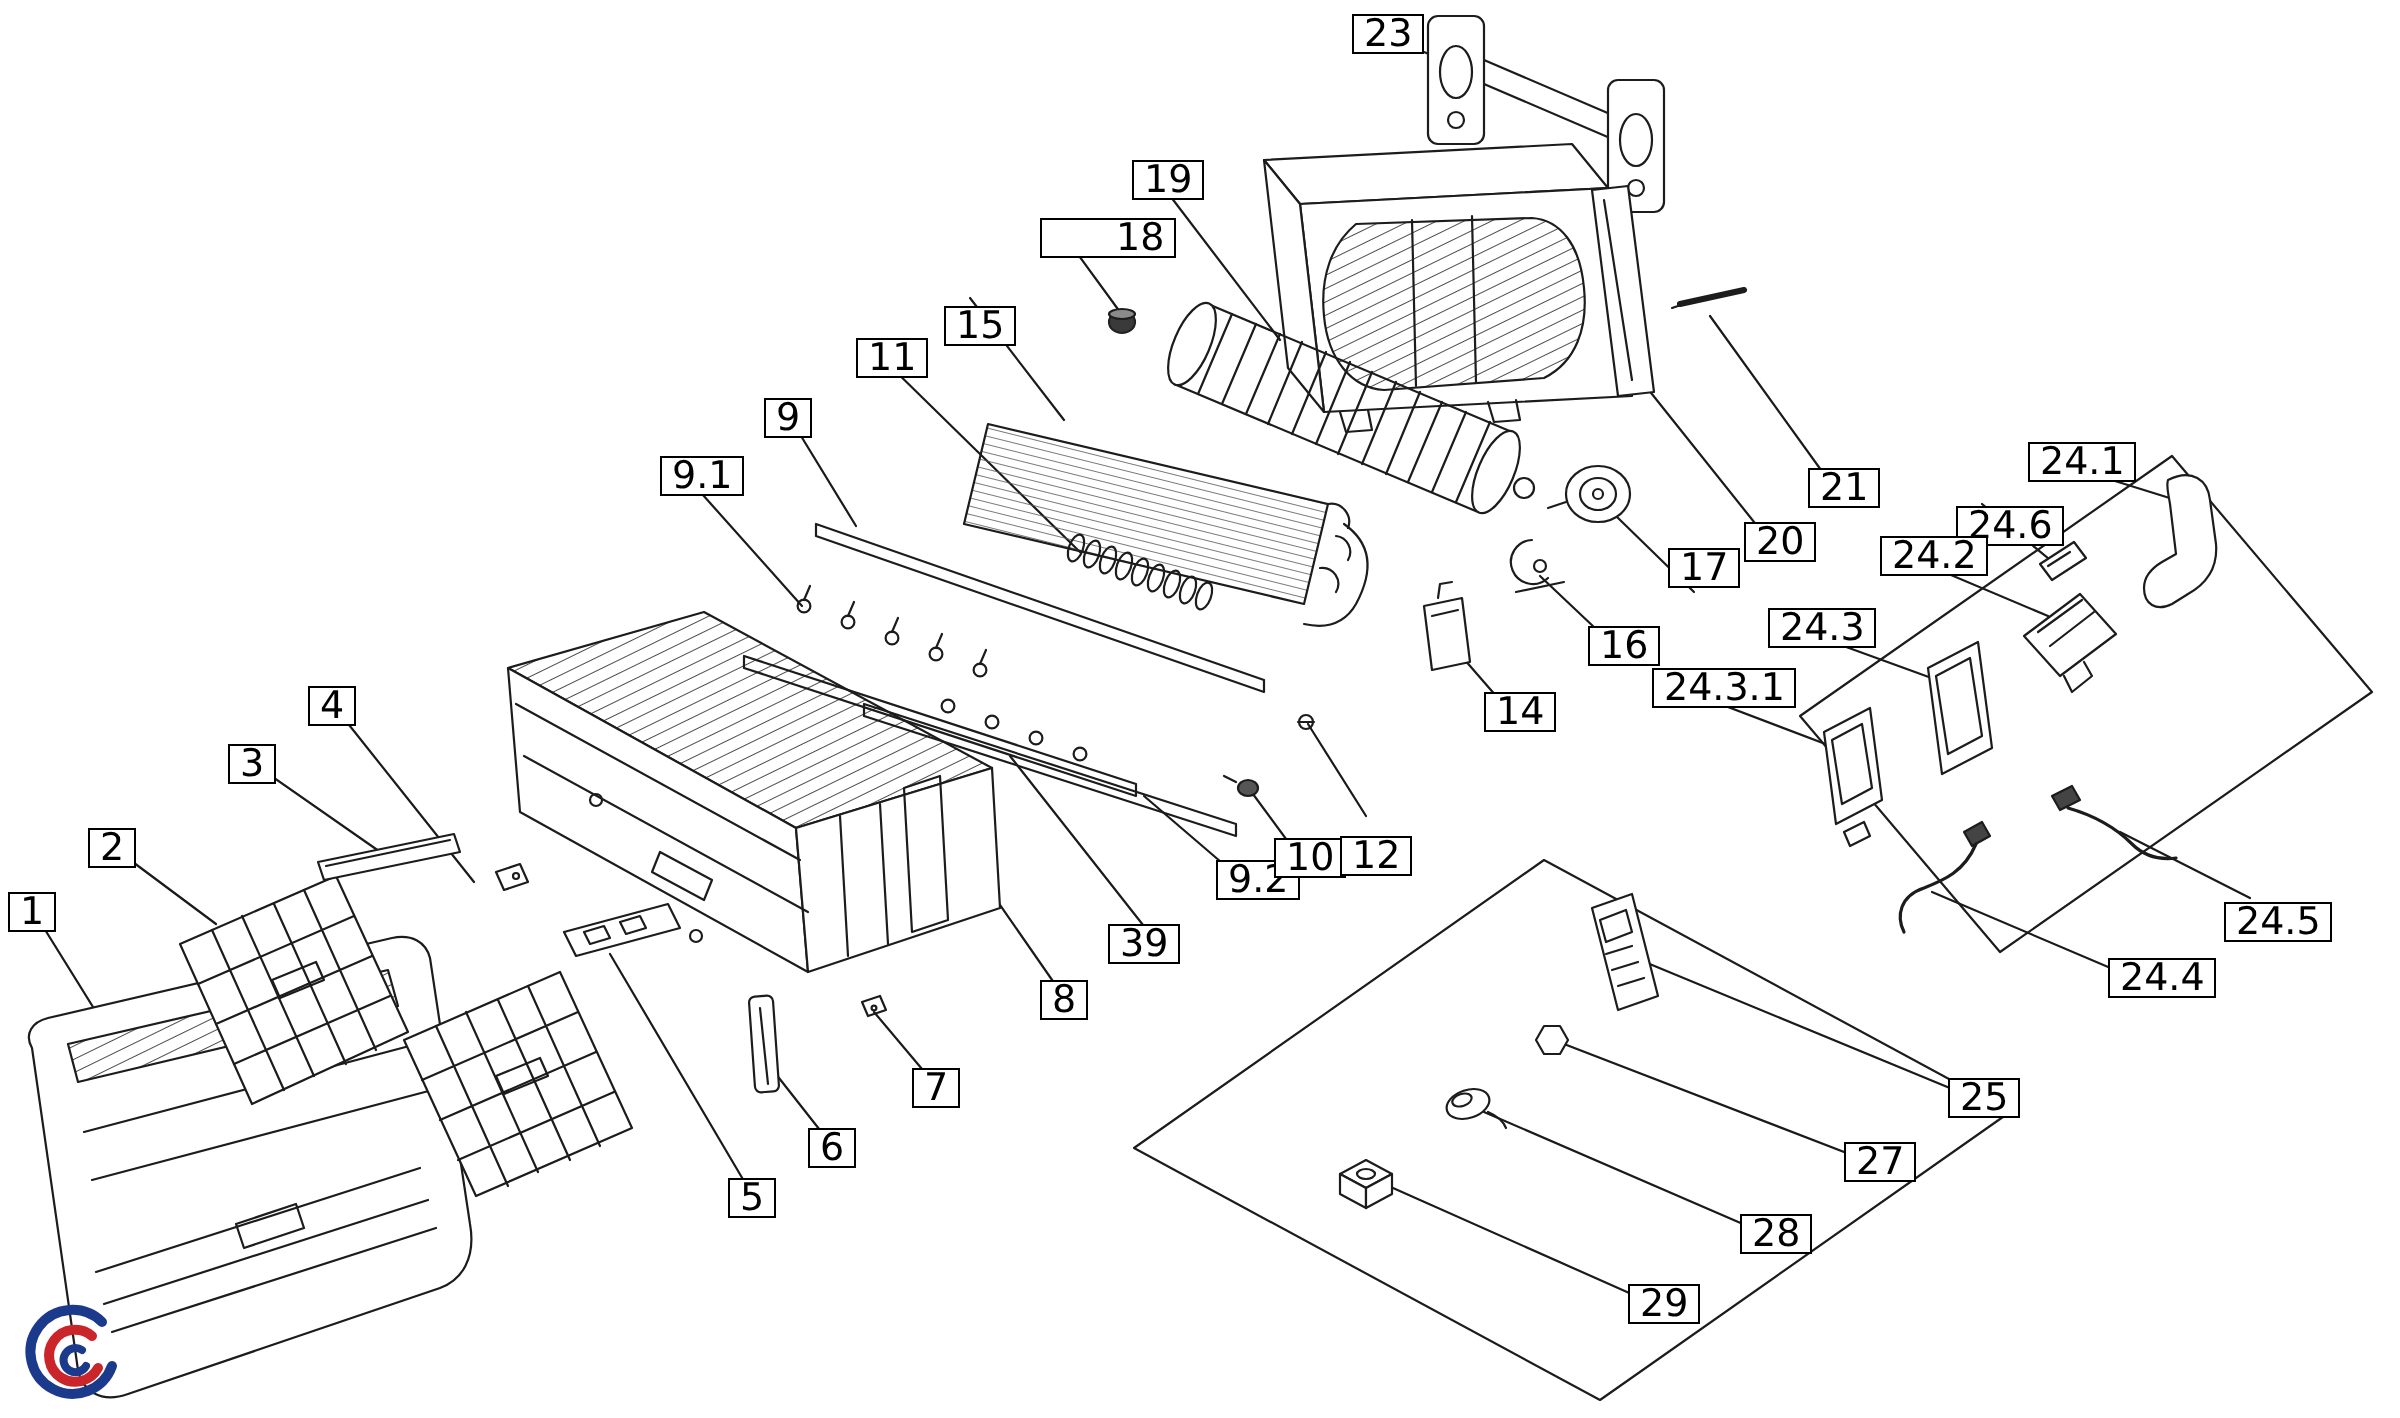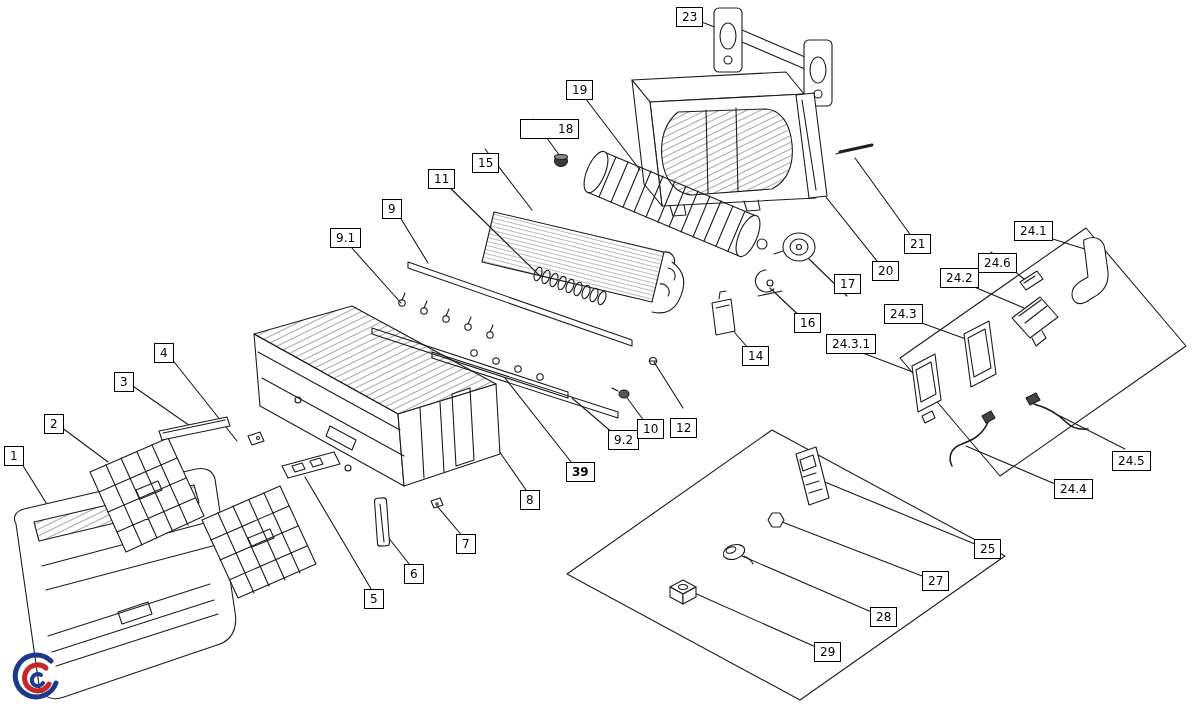--- a/index.html
+++ b/index.html
@@ -4,21 +4,21 @@
 <style>
   html,body { margin:0; padding:0; background:#ffffff; }
   .stage {
     position:relative; width:1200px; height:709px; background:#ffffff;
     overflow:hidden; font-family:"DejaVu Sans", sans-serif;
   }
   .art { position:absolute; left:0; top:0; }
   .callout {
     position:absolute; z-index:3; background:#ffffff; border:1.8px solid #000;
     padding:0 5px; min-width:14px; text-align:center; color:#000;
-    font-size:12px; line-height:18px; white-space:nowrap; box-sizing:border-box;
+    font-size:19px; line-height:18px; white-space:nowrap; box-sizing:border-box;
   }
   #leader-lines line { stroke:#1a1a1a; stroke-width:1.1; }
 </style>
 </head>
 <body>
 
 <div class="stage">
 
   <svg class="art" width="1200" height="709" viewBox="0 0 1200 709">
     <defs>
@@ -308,31 +308,31 @@
       <div class="callout" style="left: 382px; top: 199px;">9</div>
       <div class="callout" style="left: 330px; top: 228px;">9.1</div>
       <div class="callout" style="left: 608px; top: 430px;">9.2</div>
       <div class="callout" style="left: 637px; top: 419px;">10</div>
       <div class="callout" style="left: 428px; top: 169px;">11</div>
       <div class="callout" style="left: 670px; top: 398px; margin-top: 20px;">12</div>
       <div class="callout" style="left: 742px; top: 346px;">14</div>
       <div class="callout" style="left: 472px; top: 153px;">15</div>
       <div class="callout" style="left: 794px; top: 313px;">16</div>
       <div class="callout" style="left: 834px; top: 274px; text-align: right;">17</div>
-      <div class="callout" style="left: 520px; top: 119px; padding-left: 37px;">18</div>
+      <div class="callout" style="left: 520px; top: 109px; padding-left: 37px;">18</div>
       <div class="callout" style="left: 566px; top: 80px;">19</div>
       <div class="callout" style="left: 872px; top: 261px;">20</div>
       <div class="callout" style="left: 904px; top: 234px;">21</div>
       <div class="callout" style="left: 676px; top: 7px;">23</div>
       <div class="callout" style="left: 1014px; top: 221px;">24.1</div>
       <div class="callout" style="left: 978px; top: 242px; margin-top: 11px;">24.6</div>
       <div class="callout" style="left: 940px; top: 268px;">24.2</div>
       <div class="callout" style="left: 884px; top: 304px;">24.3</div>
       <div class="callout" style="left: 826px; top: 334px;">24.3.1</div>
       <div class="callout" style="left: 1054px; top: 479px;">24.4</div>
       <div class="callout" style="left: 1112px; top: 439px; margin-top: 12px;">24.5</div>
       <div class="callout" style="left: 974px; top: 539px;">25</div>
       <div class="callout" style="left: 922px; top: 571px;">27</div>
       <div class="callout" style="left: 870px; top: 607px;">28</div>
       <div class="callout" style="left: 814px; top: 642px;">29</div>
-      <div class="callout" style="left: 566px; top: 462px; font-weight: bold;">39</div>
+      <div class="callout" style="left: 554px; top: 462px;">39</div>
     </div>
 </div>
 
 </body></html>

